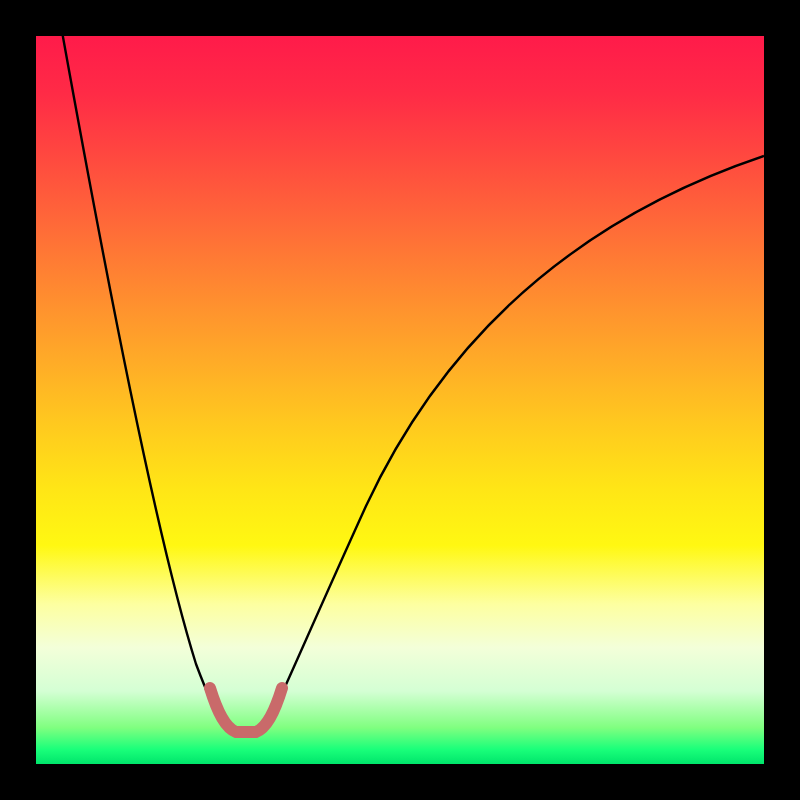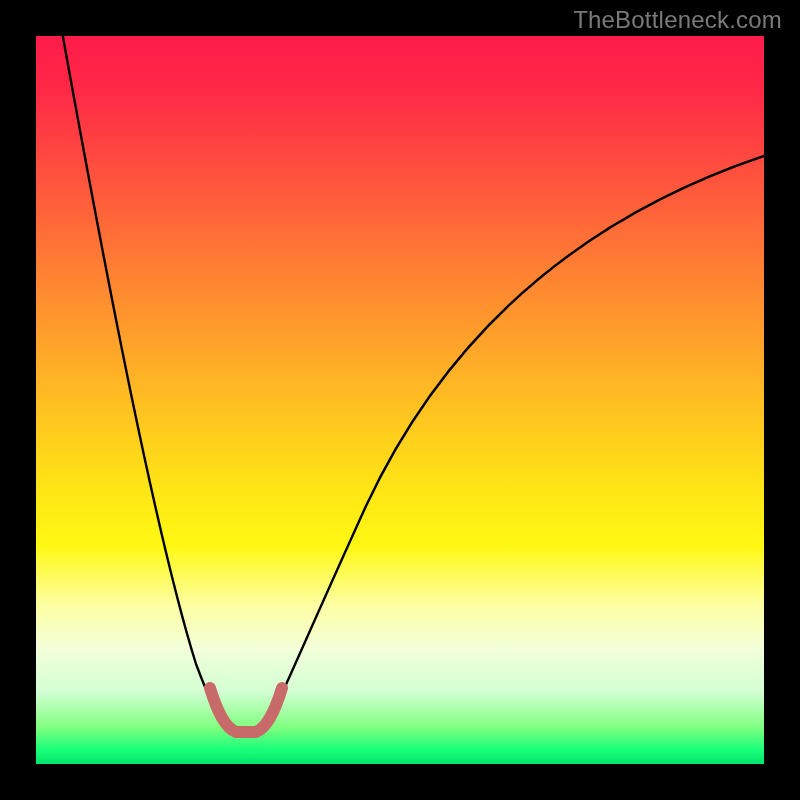--- a/index.html
+++ b/index.html
@@ -21,21 +21,20 @@
   #d4ffd4 90%,
   #80ff80 95%,
   #1aff7a 98%,
   #00e56b 100%)}
 svg.curves{position:absolute;inset:0}
 </style>
 </head>
 <body>
 <div class="container">
 
-<div class="watermark">TheBottleneck.com</div>
 
 <div class="plot-area">
   <div class="gradient-bg"></div>
   <svg class="curves" viewBox="0 0 728 728" preserveAspectRatio="none">
     <path fill="none" stroke="#000" stroke-width="2.4" d="M 25 -10 C 70 240, 120 500, 160 628 C 172 660, 180 678, 188 688"></path>
     <path fill="none" stroke="#000" stroke-width="2.4" d="M 232 688 C 250 650, 280 580, 330 470 C 400 320, 520 190, 728 120"></path>
     <path fill="none" stroke="#c96a6a" stroke-width="12" stroke-linecap="round" d="M 174 652 C 182 678, 190 692, 200 696 L 220 696 C 230 692, 238 678, 246 652"></path>
   </svg>
 </div>
 

